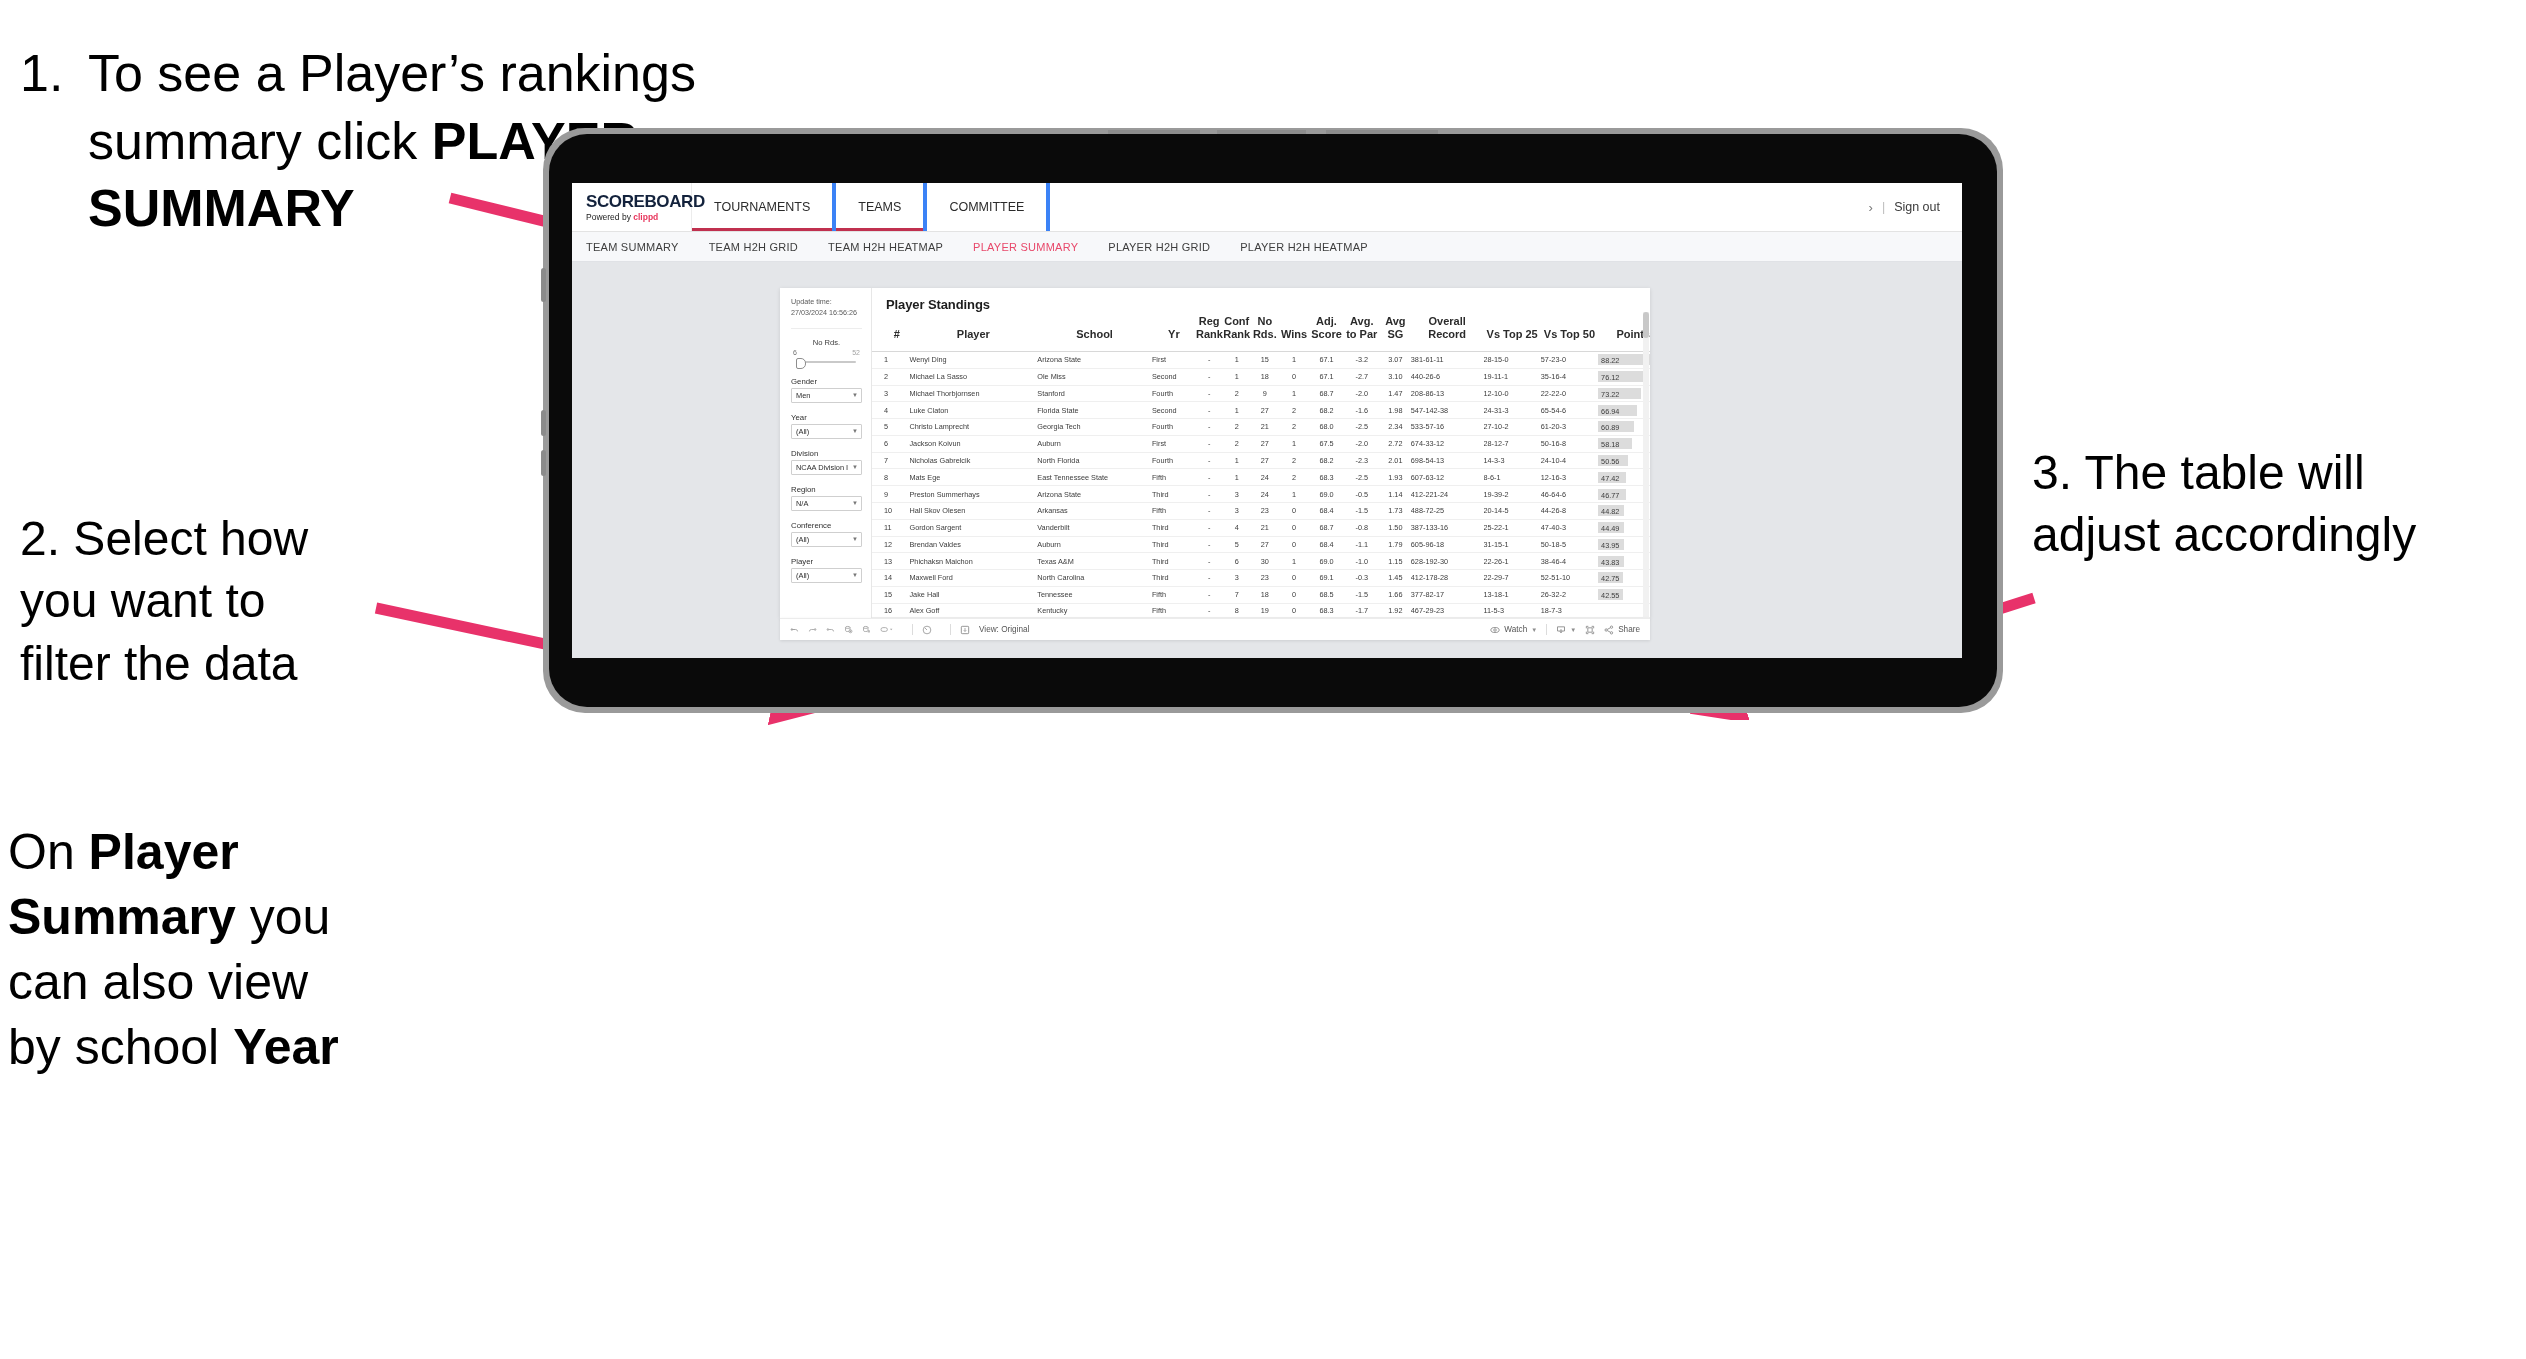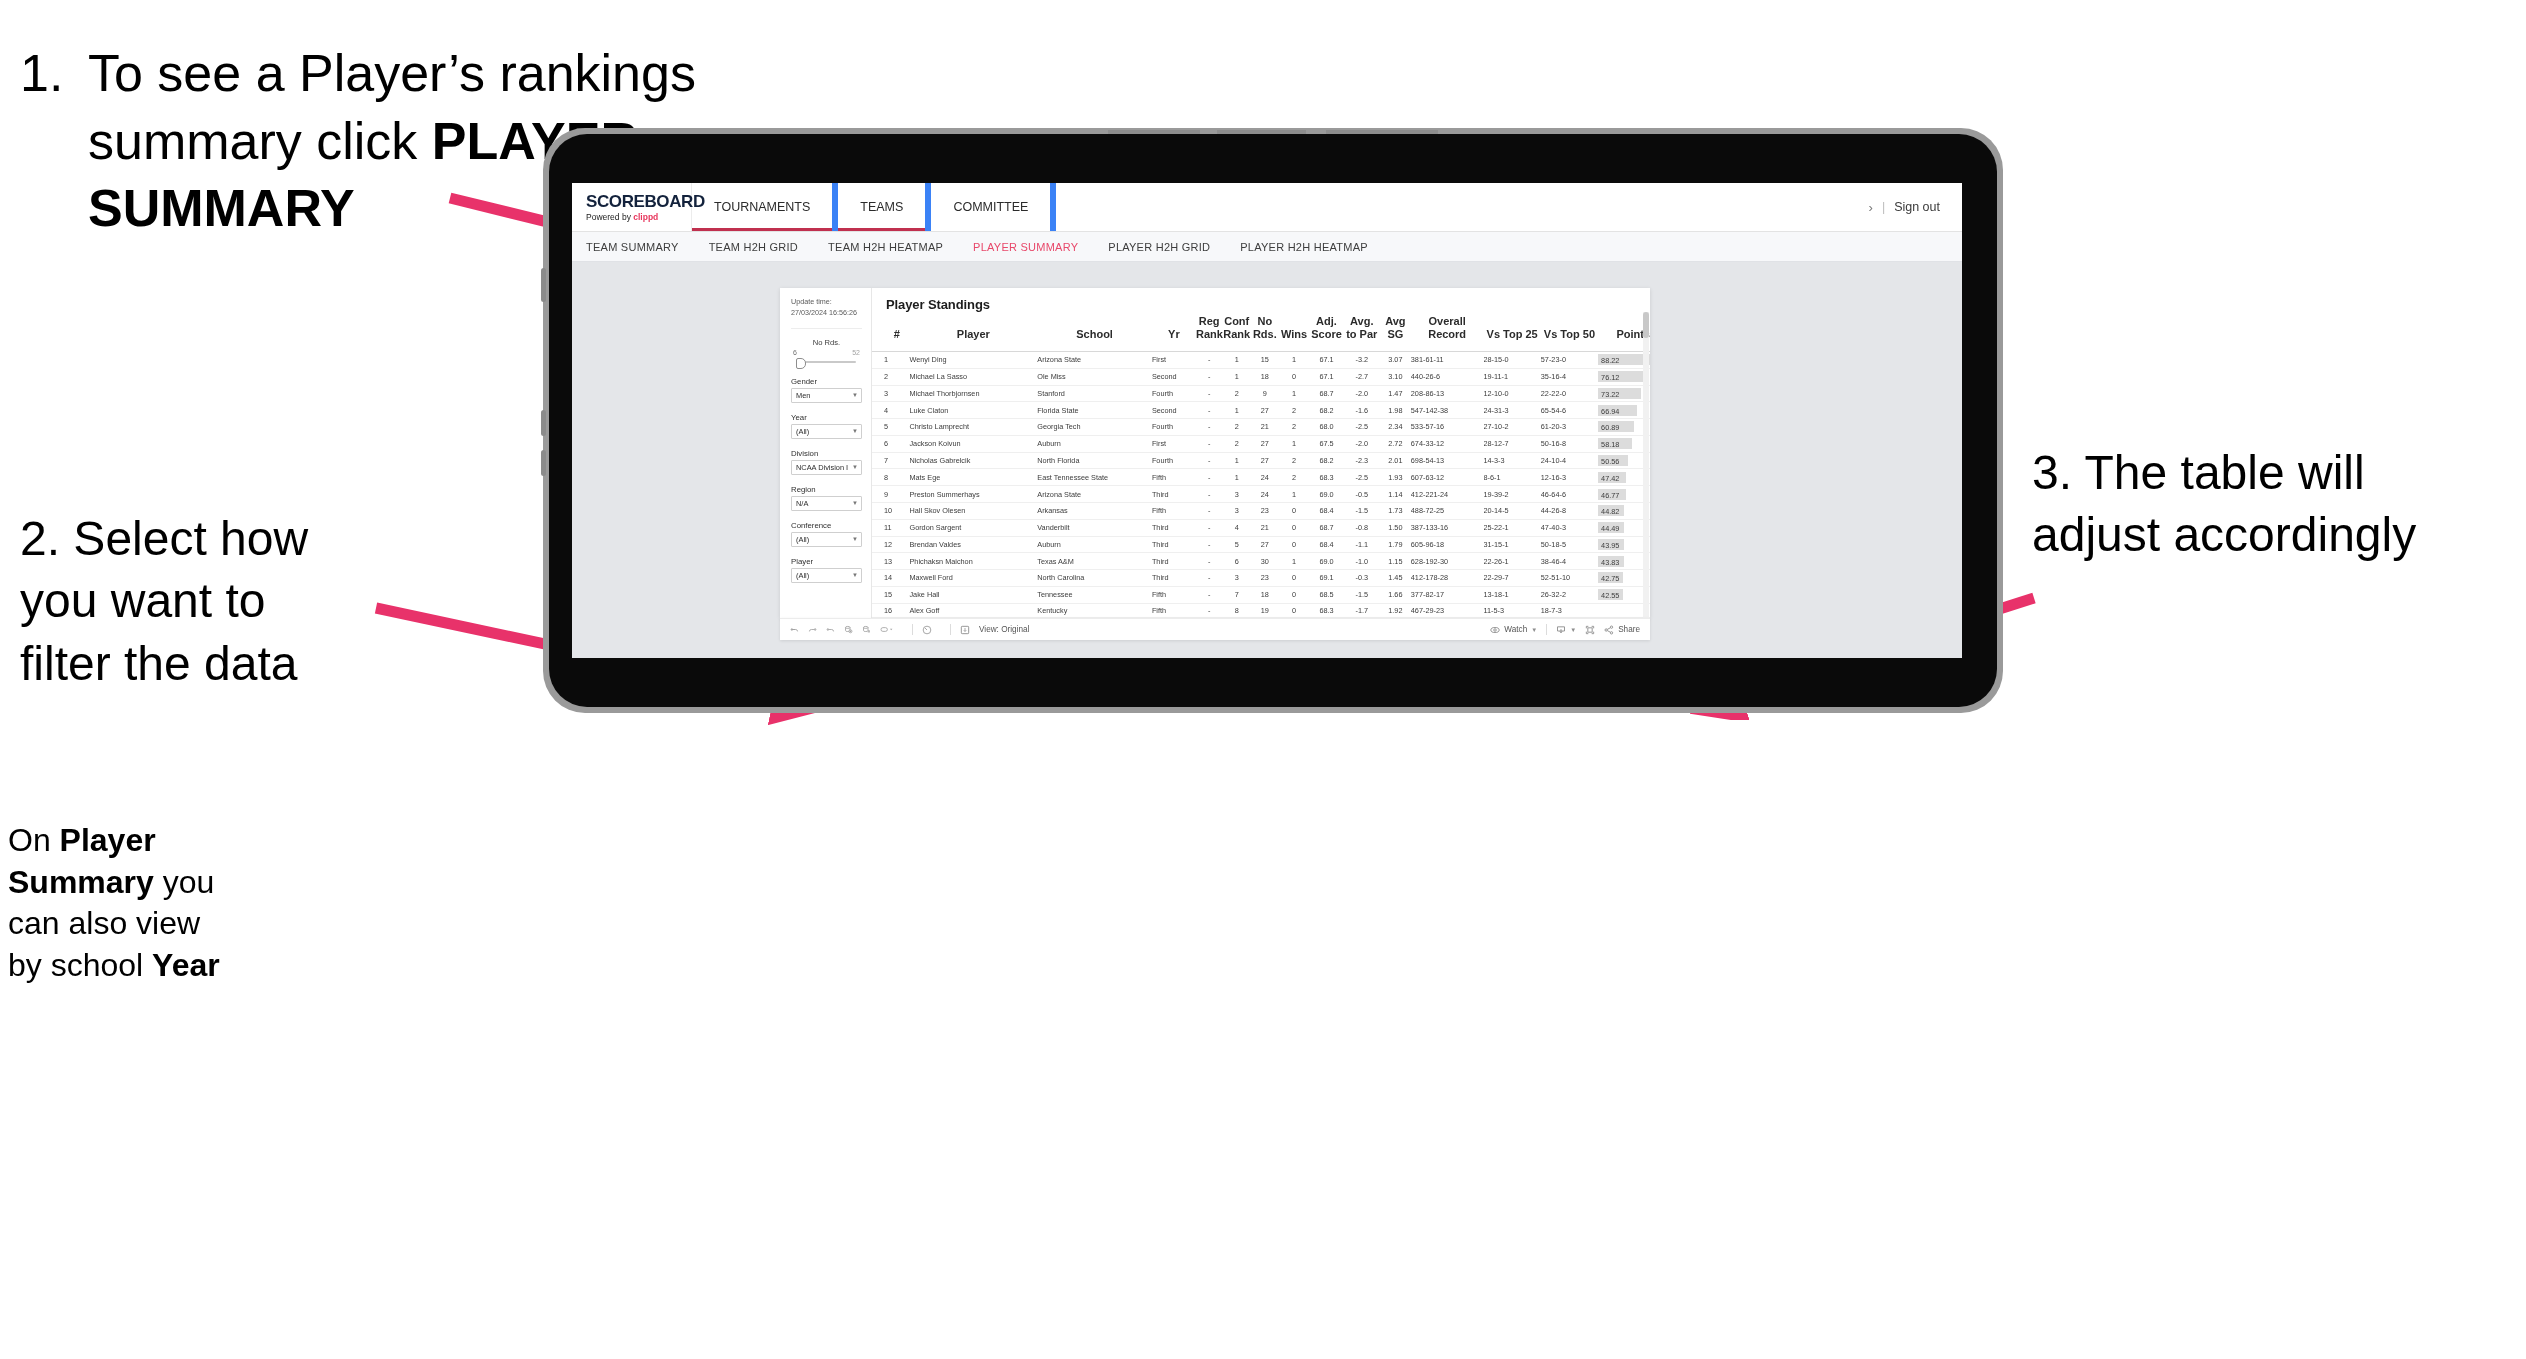--- a/index.html
+++ b/index.html
@@ -10,21 +10,21 @@
     overflow:hidden;position:relative;
   }
 
   
   .annot{position:absolute;color:#000;line-height:1.30;}
   .annot b{font-weight:700;}
   #annot-1{left:20px;top:40px;width:800px;font-size:52px;}
   #annot-1 .num{position:absolute;left:0;top:0;}
   #annot-1 .body{margin-left:68px;display:block;}
   #annot-2{left:20px;top:508px;width:400px;font-size:48px;}
-  #annot-2b{left:8px;top:820px;width:420px;font-size:32px;}
+  #annot-2b{left:8px;top:820px;width:420px;font-size:50px;}
   #annot-3{left:2032px;top:442px;width:500px;font-size:48px;}
 
   .arrow{position:absolute;pointer-events:none;}
 
   
   #tablet{position:absolute;left:543px;top:128px;width:1460px;height:585px;}
   .tab-outer{position:absolute;inset:0;background:#9a9a9a;border-radius:42px;}
   .tab-bezel{position:absolute;left:6px;top:6px;right:6px;bottom:6px;background:#0a0a0a;border-radius:38px;}
   .tab-speaker{position:absolute;left:50%;transform:translateX(-50%);top:2px;width:330px;height:7px;
      background:linear-gradient(90deg,#8d8d8d 0 28%,#9a9a9a 28% 33%,#8d8d8d 33% 60%,#9a9a9a 60% 66%,#8d8d8d 66% 100%);
@@ -40,21 +40,21 @@
   
   .topbar{height:48px;background:#fff;display:flex;align-items:stretch;border-bottom:1px solid #e3e3e3;}
   .brand{width:120px;display:flex;flex-direction:column;justify-content:center;padding-left:14px;
      border-right:1px solid #ececec;box-sizing:border-box;}
   .brand .b1{font-size:17px;font-weight:700;letter-spacing:-.4px;color:#13223c;line-height:1;
      font-family:"Liberation Sans",sans-serif;}
   .brand .b2{font-size:8.5px;color:#222;margin-top:3px;line-height:1;}
   .brand .b2 .pink{color:#e8365d;font-weight:700;}
   .topnav{display:flex;align-items:stretch;}
   .topnav a{display:flex;align-items:center;padding:11px 22px;font-size:12.5px;color:#2b2b2b;
-     text-decoration:none;border-right:6px solid #3b82f6;white-space:nowrap;}
+     text-decoration:none;border-right:4px solid #3b82f6;white-space:nowrap;}
   .topnav a.active-u{box-shadow:inset 0 -3px 0 #c0304f;}
   .topspacer{flex:1;}
   .signout{display:flex;align-items:center;gap:9px;padding-right:22px;font-size:12.5px;color:#3a3a3a;}
   .signout .sep{color:#bdbdbd;}
   .signout .user{color:#7a7a7a;font-size:13px;}
 
   
   .subnav{height:29px;background:#f7f8fa;border-bottom:1px solid #e0e2e6;display:flex;align-items:center;
      padding-left:14px;gap:0;}
   .subnav a{font-size:11px;color:#3d3d3d;text-decoration:none;letter-spacing:.25px;padding:0 20px 0 0;

